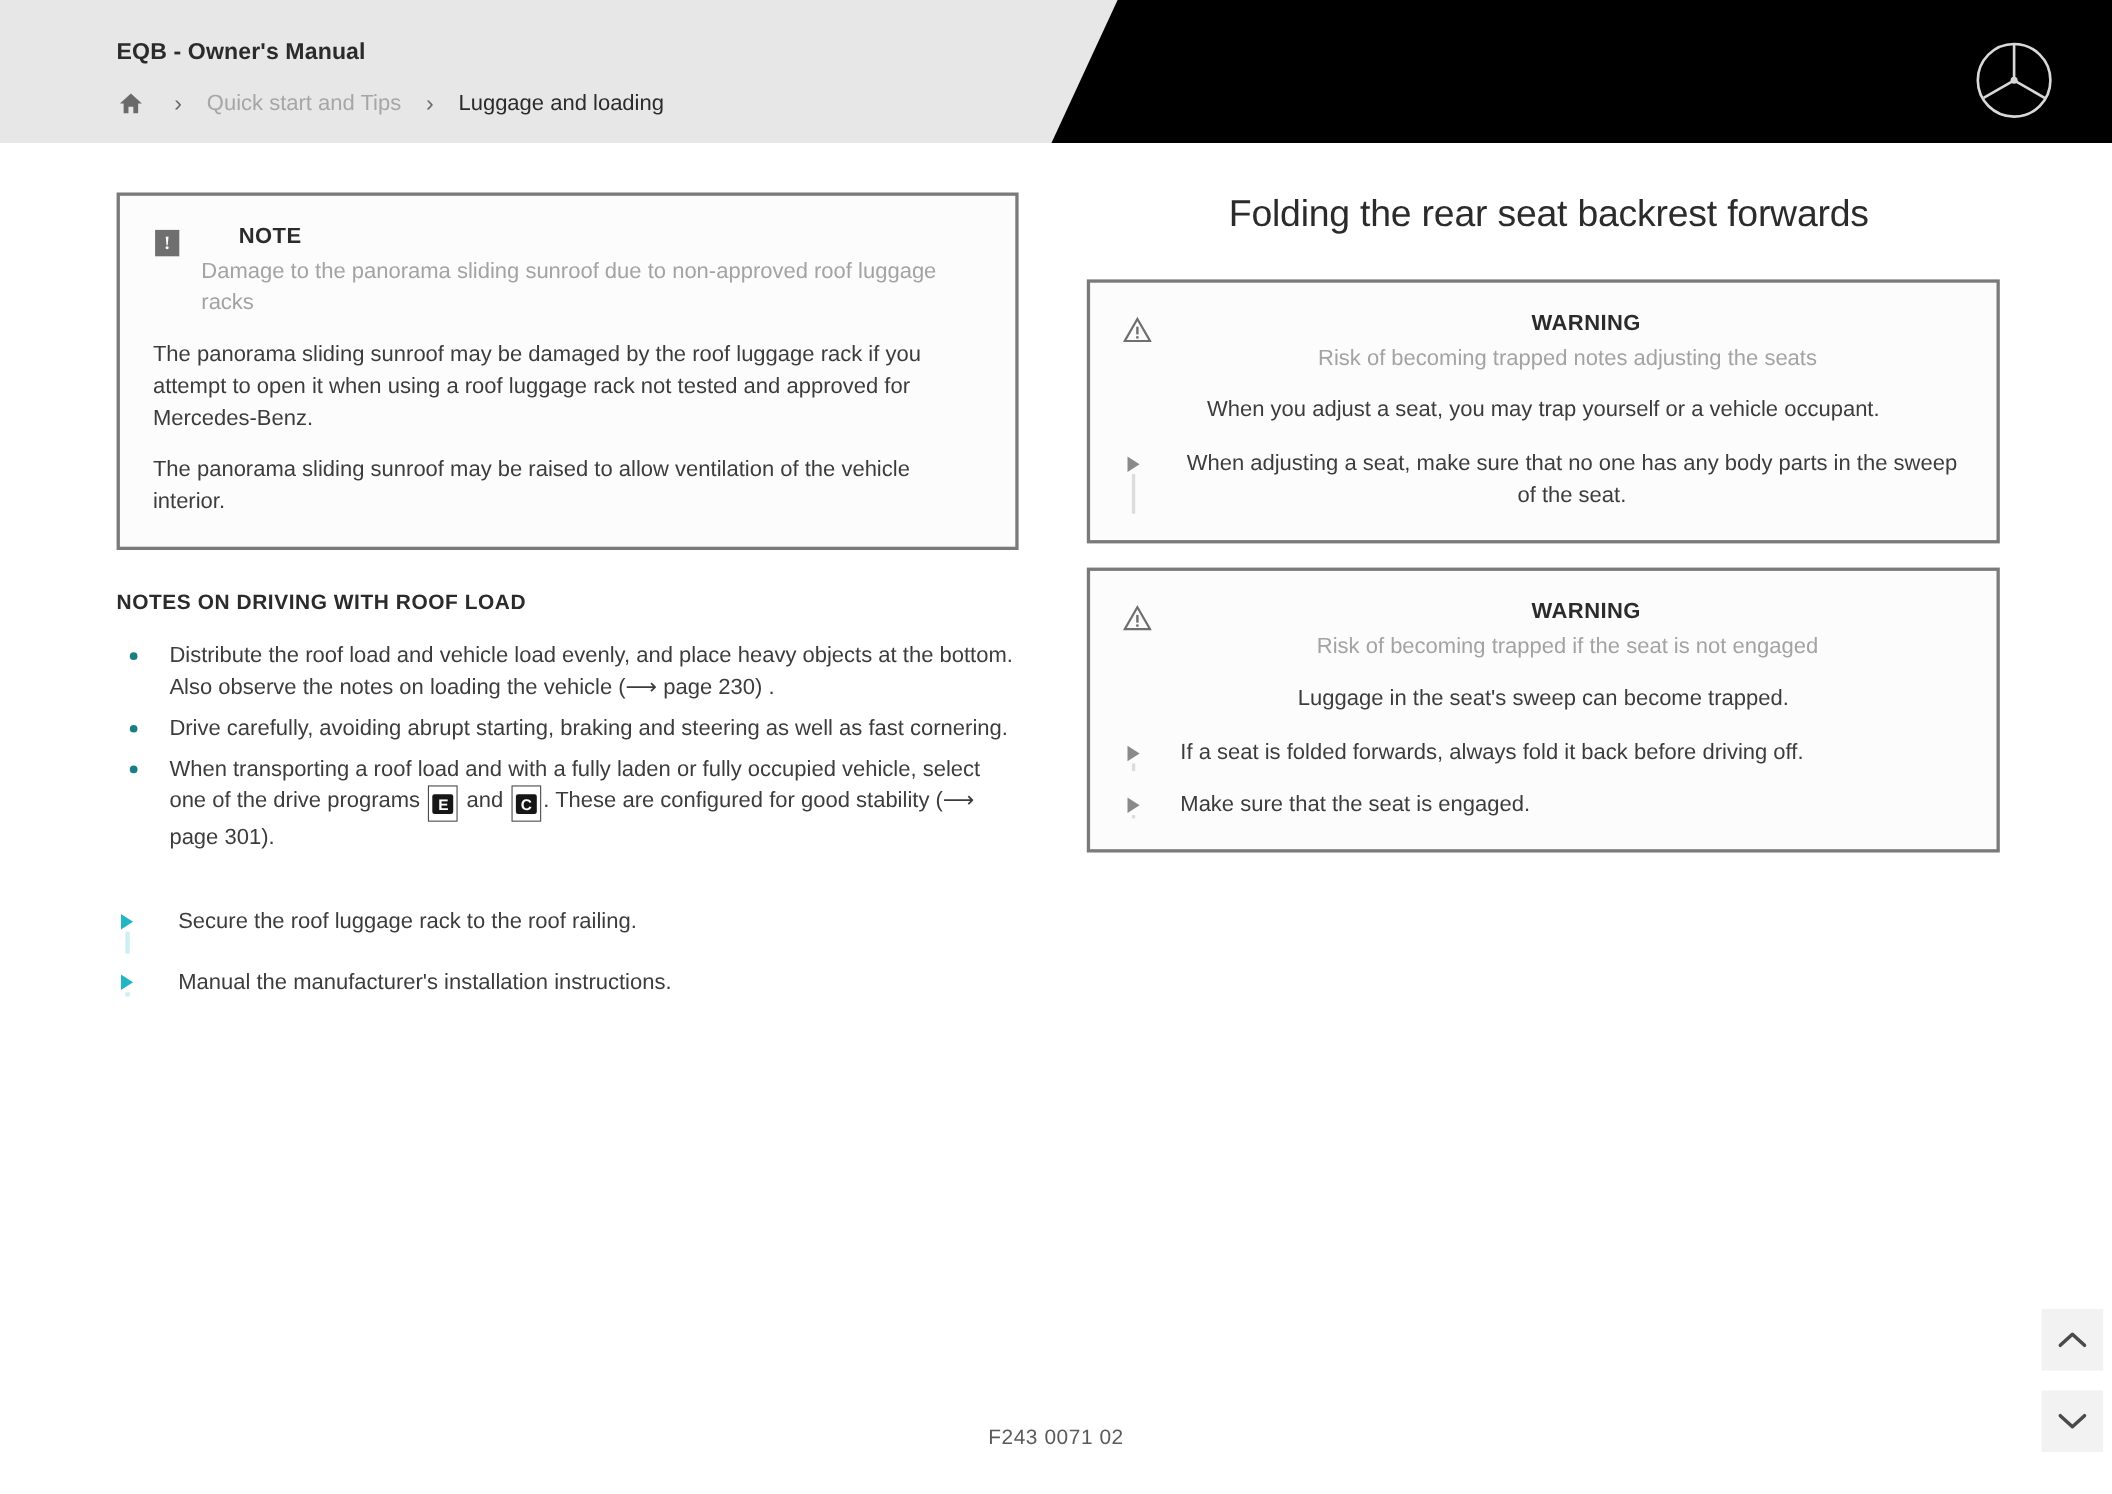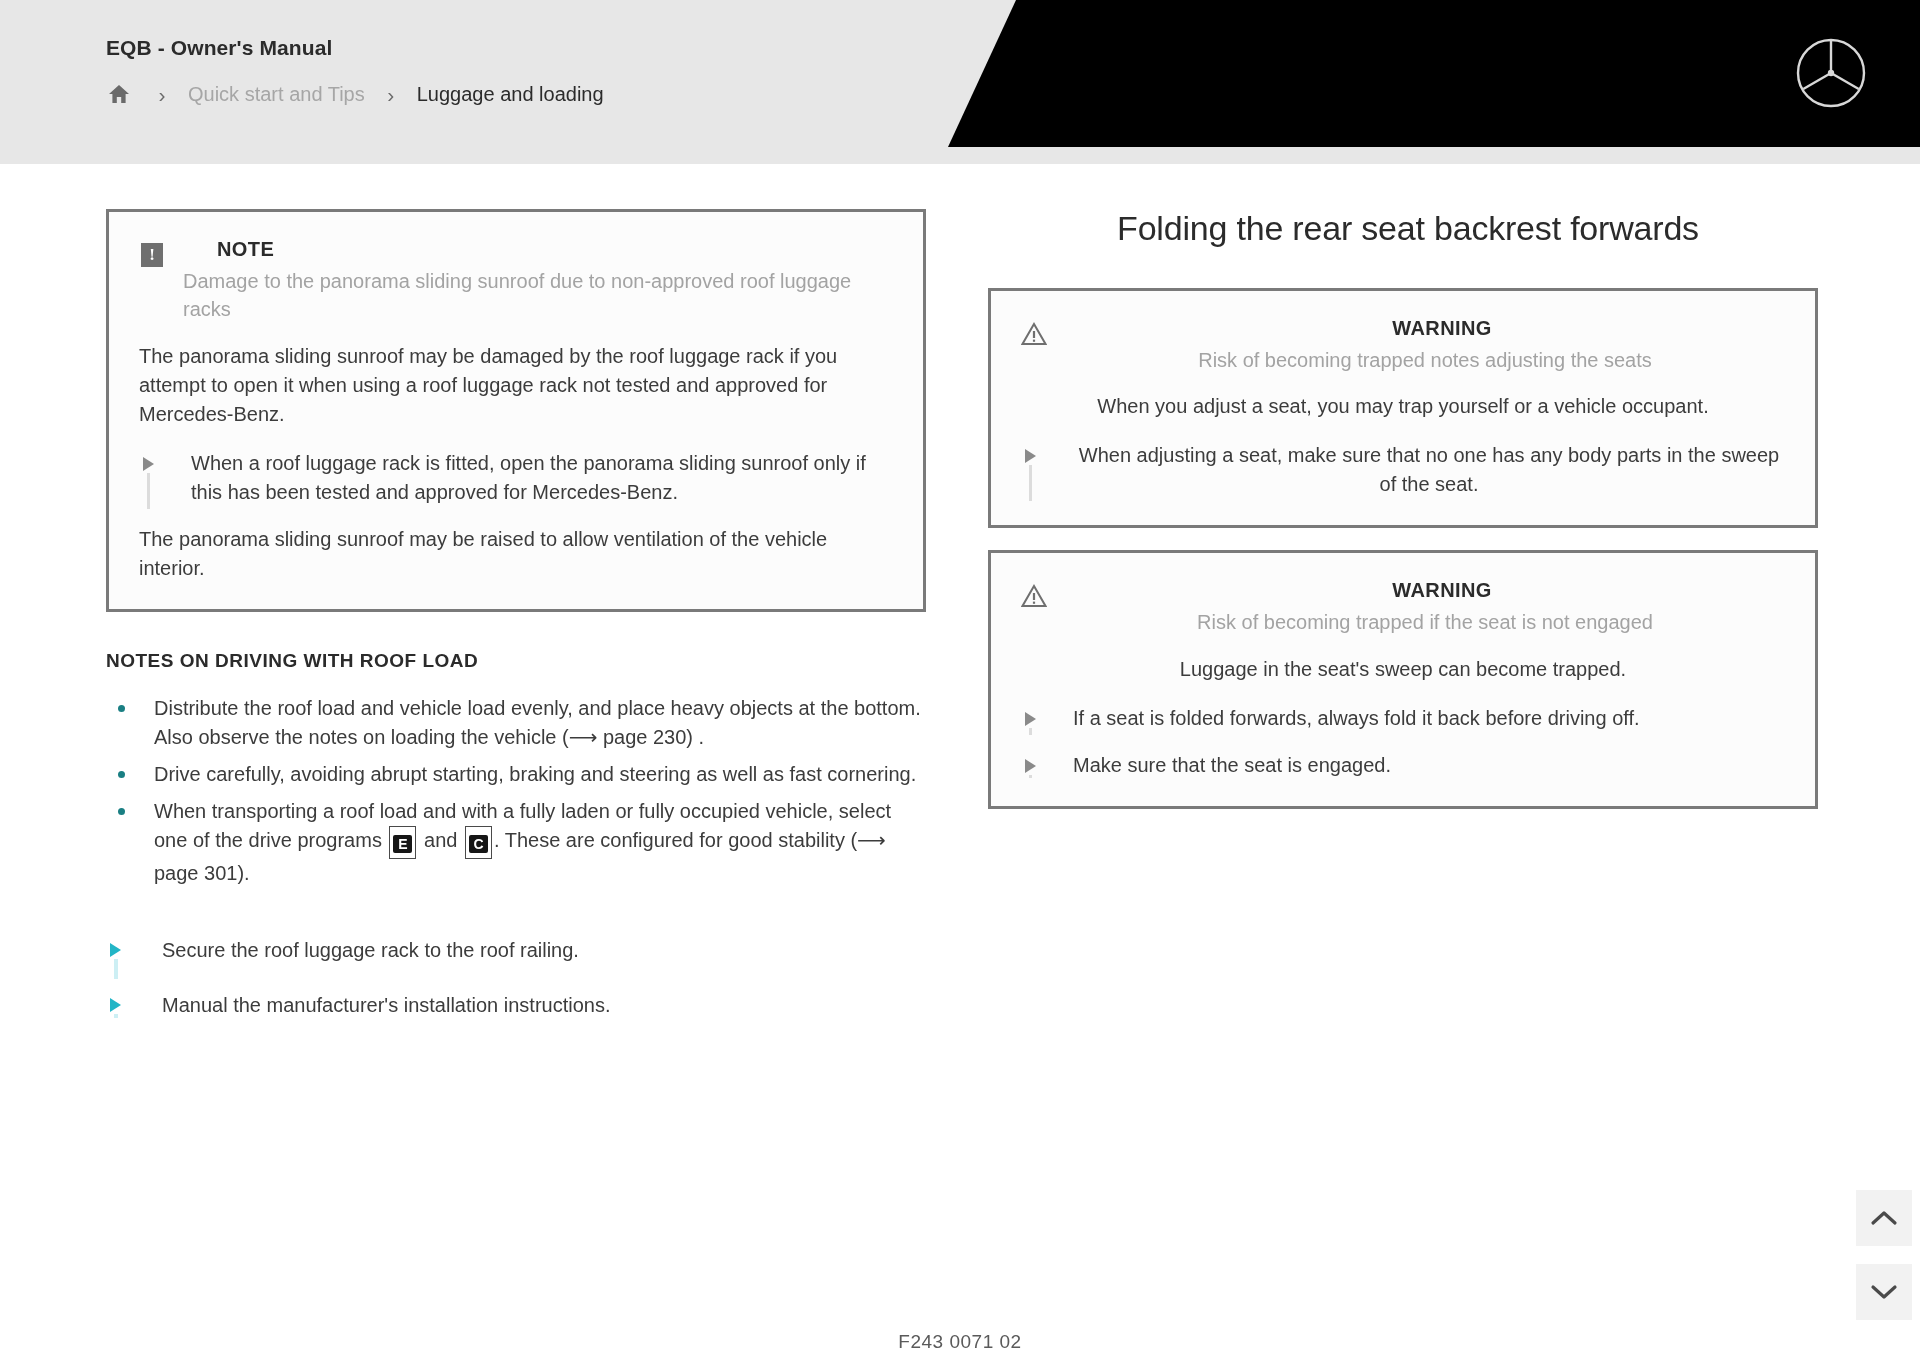--- a/index.html
+++ b/index.html
@@ -13,21 +13,21 @@
     font-family: "Liberation Sans", sans-serif;
     color: #3c3c3c;
     overflow: hidden;
     position: relative;
   }
 
   
   .header {
     position: relative;
     width: 1920px;
-    height: 164px;
+    height: 130px;
     background: #e7e7e7;
     overflow: hidden;
   }
   .header-black {
     position: absolute;
     top: 0;
     right: 0;
     width: 1000px;
     height: 147px;
     background: #000000;
@@ -380,29 +380,20 @@
           <div class="note-badge">!</div>
         </div>
         <div class="callout-headtext">
           <div class="callout-label">NOTE</div>
           <div class="callout-sub">Damage to the panorama sliding sunroof due to non-approved roof luggage racks</div>
         </div>
       </div>
 
       <div class="callout-para">The panorama sliding sunroof may be damaged by the roof luggage rack if you attempt to open it when using a roof luggage rack not tested and approved for Mercedes-Benz.</div>
 
-      <div class="action-list">
-        <div class="action-item">
-          <div class="action-marker">
-            <div class="tri"></div>
-              <div class="bar"></div>
-          </div>
-          <div class="action-text">When a roof luggage rack is fitted, open the panorama sliding sunroof only if this has been tested and approved for Mercedes-Benz.</div>
-        </div>
-      </div>
 
       <div class="callout-para">The panorama sliding sunroof may be raised to allow ventilation of the vehicle interior.</div>
     </div>
 
     <div class="section-title">NOTES ON DRIVING WITH ROOF LOAD</div>
 
     <ul class="dot-list">
       <li class="dot-item">
         <span class="dot"></span><span>Distribute the roof load and vehicle load evenly, and place heavy objects at the bottom. Also observe the notes on loading the vehicle (⟶ page 230) .</span>
       </li>

